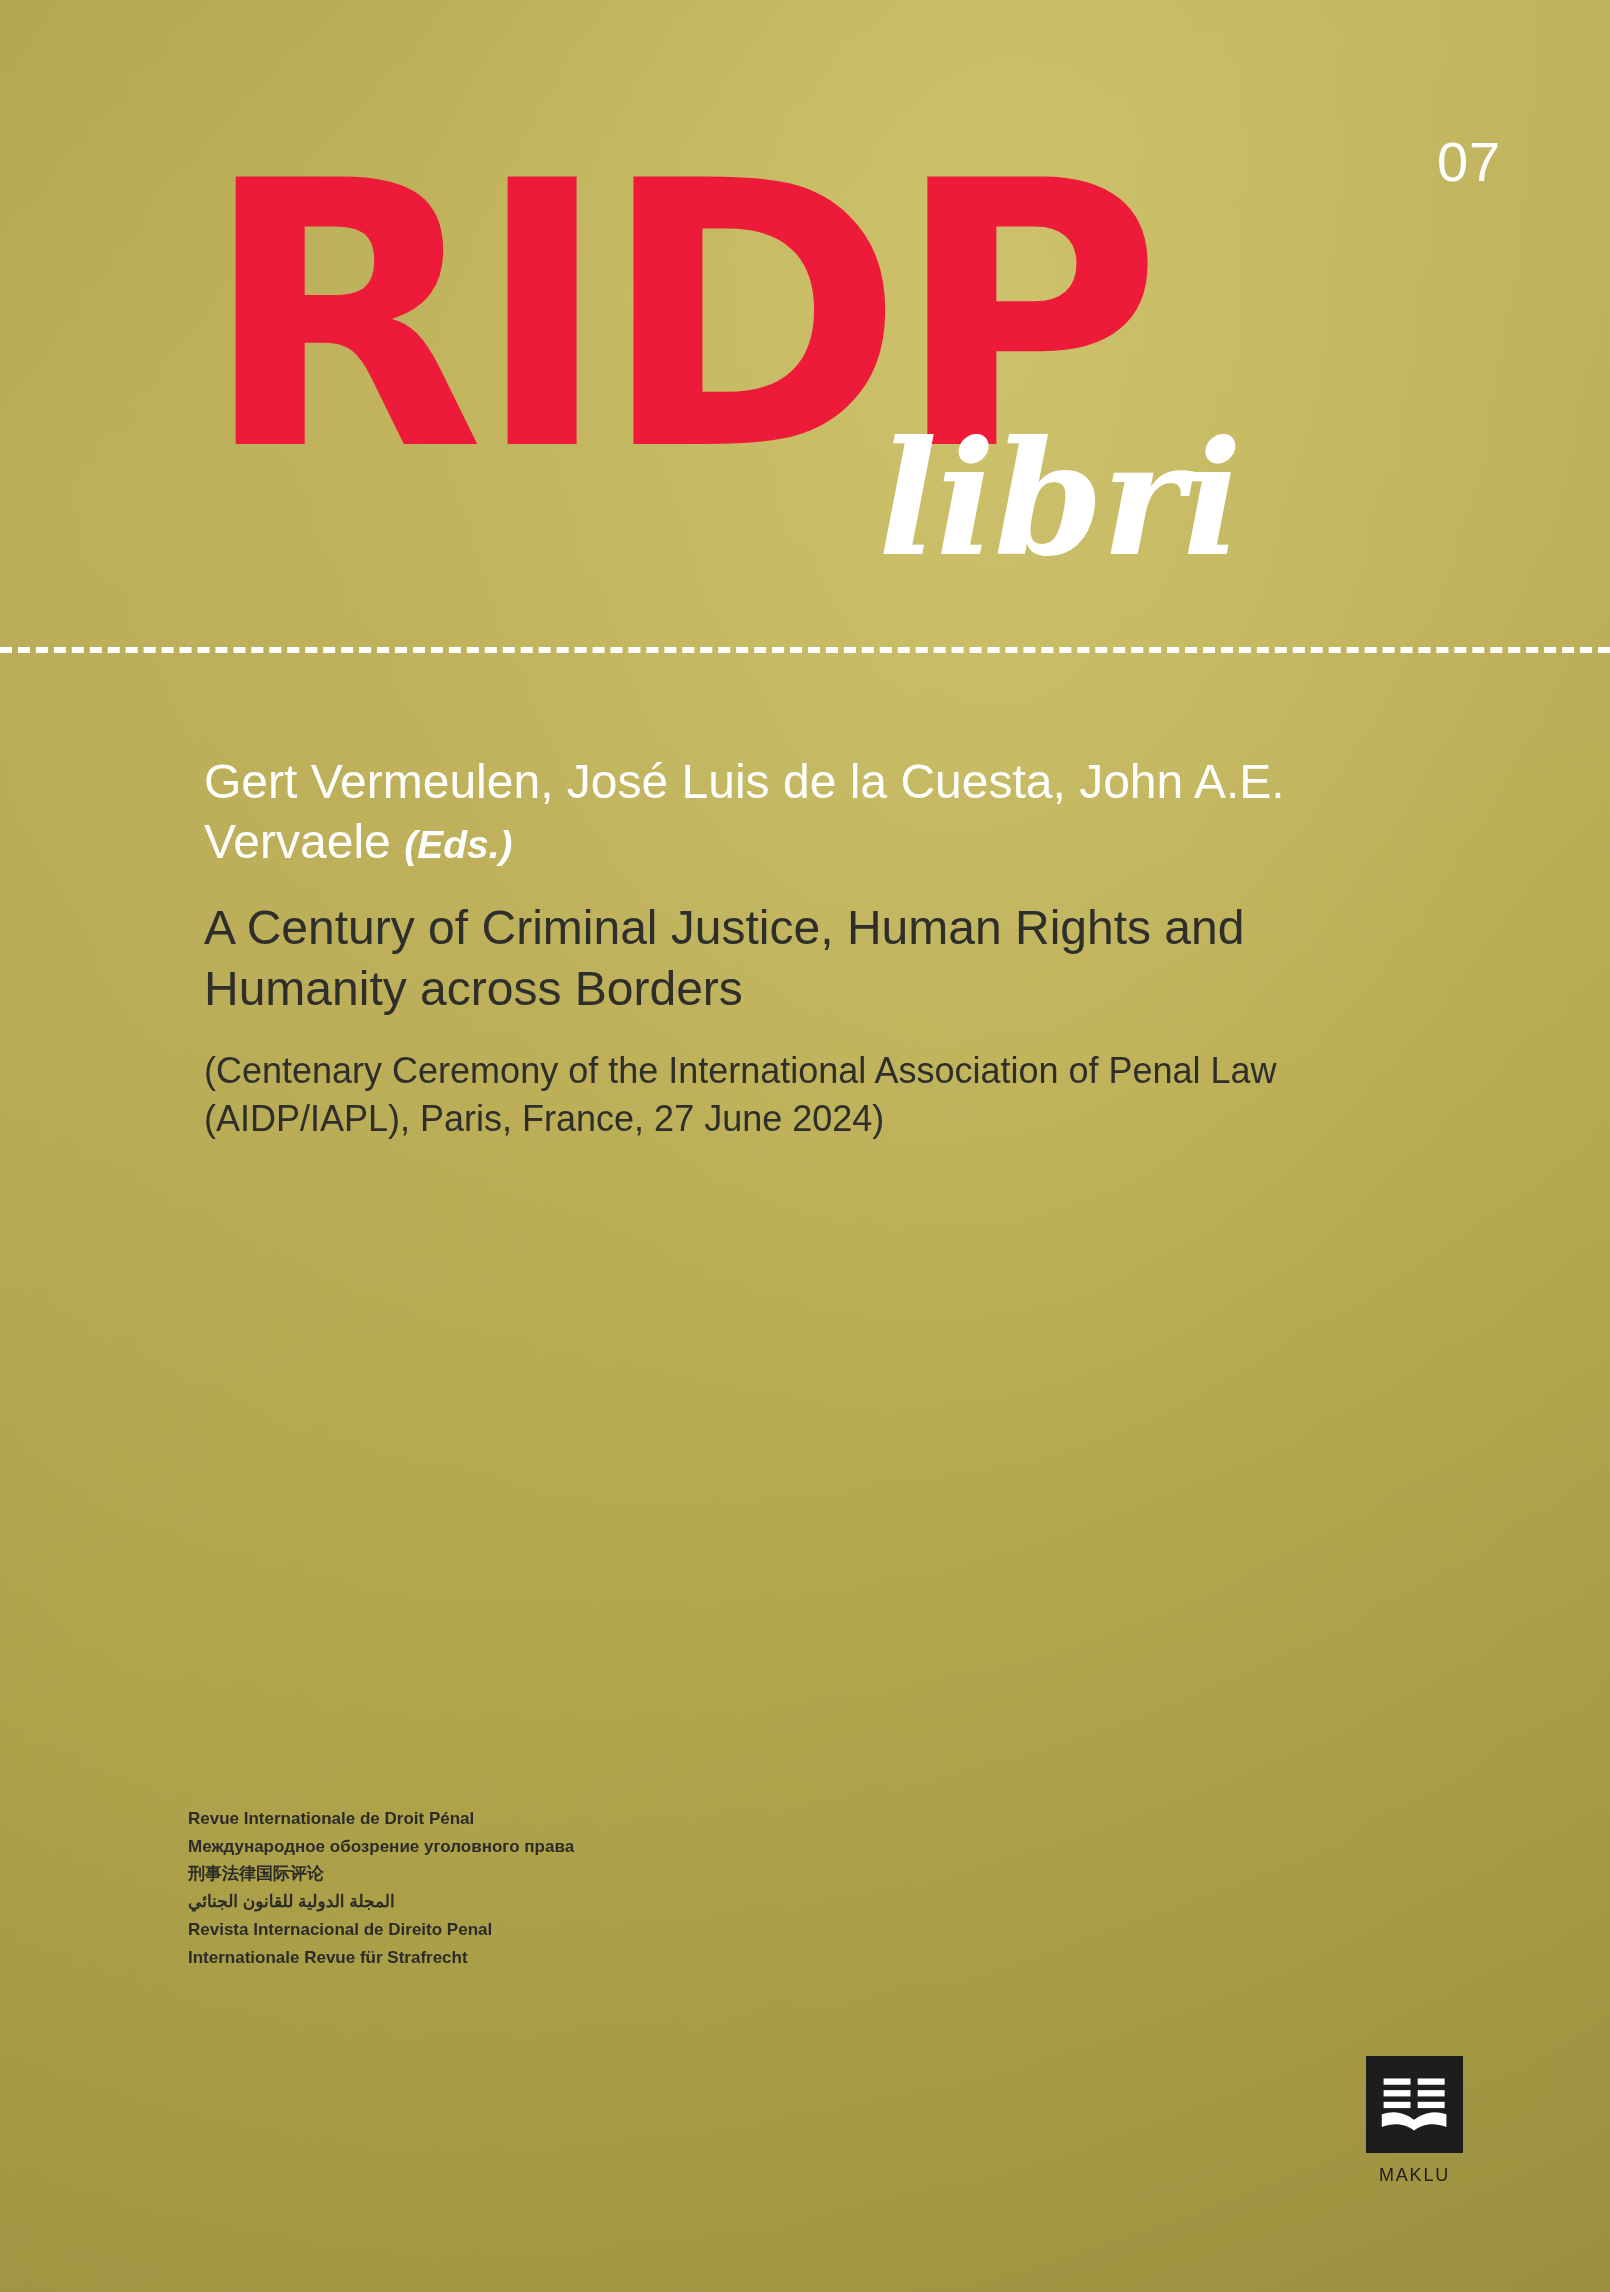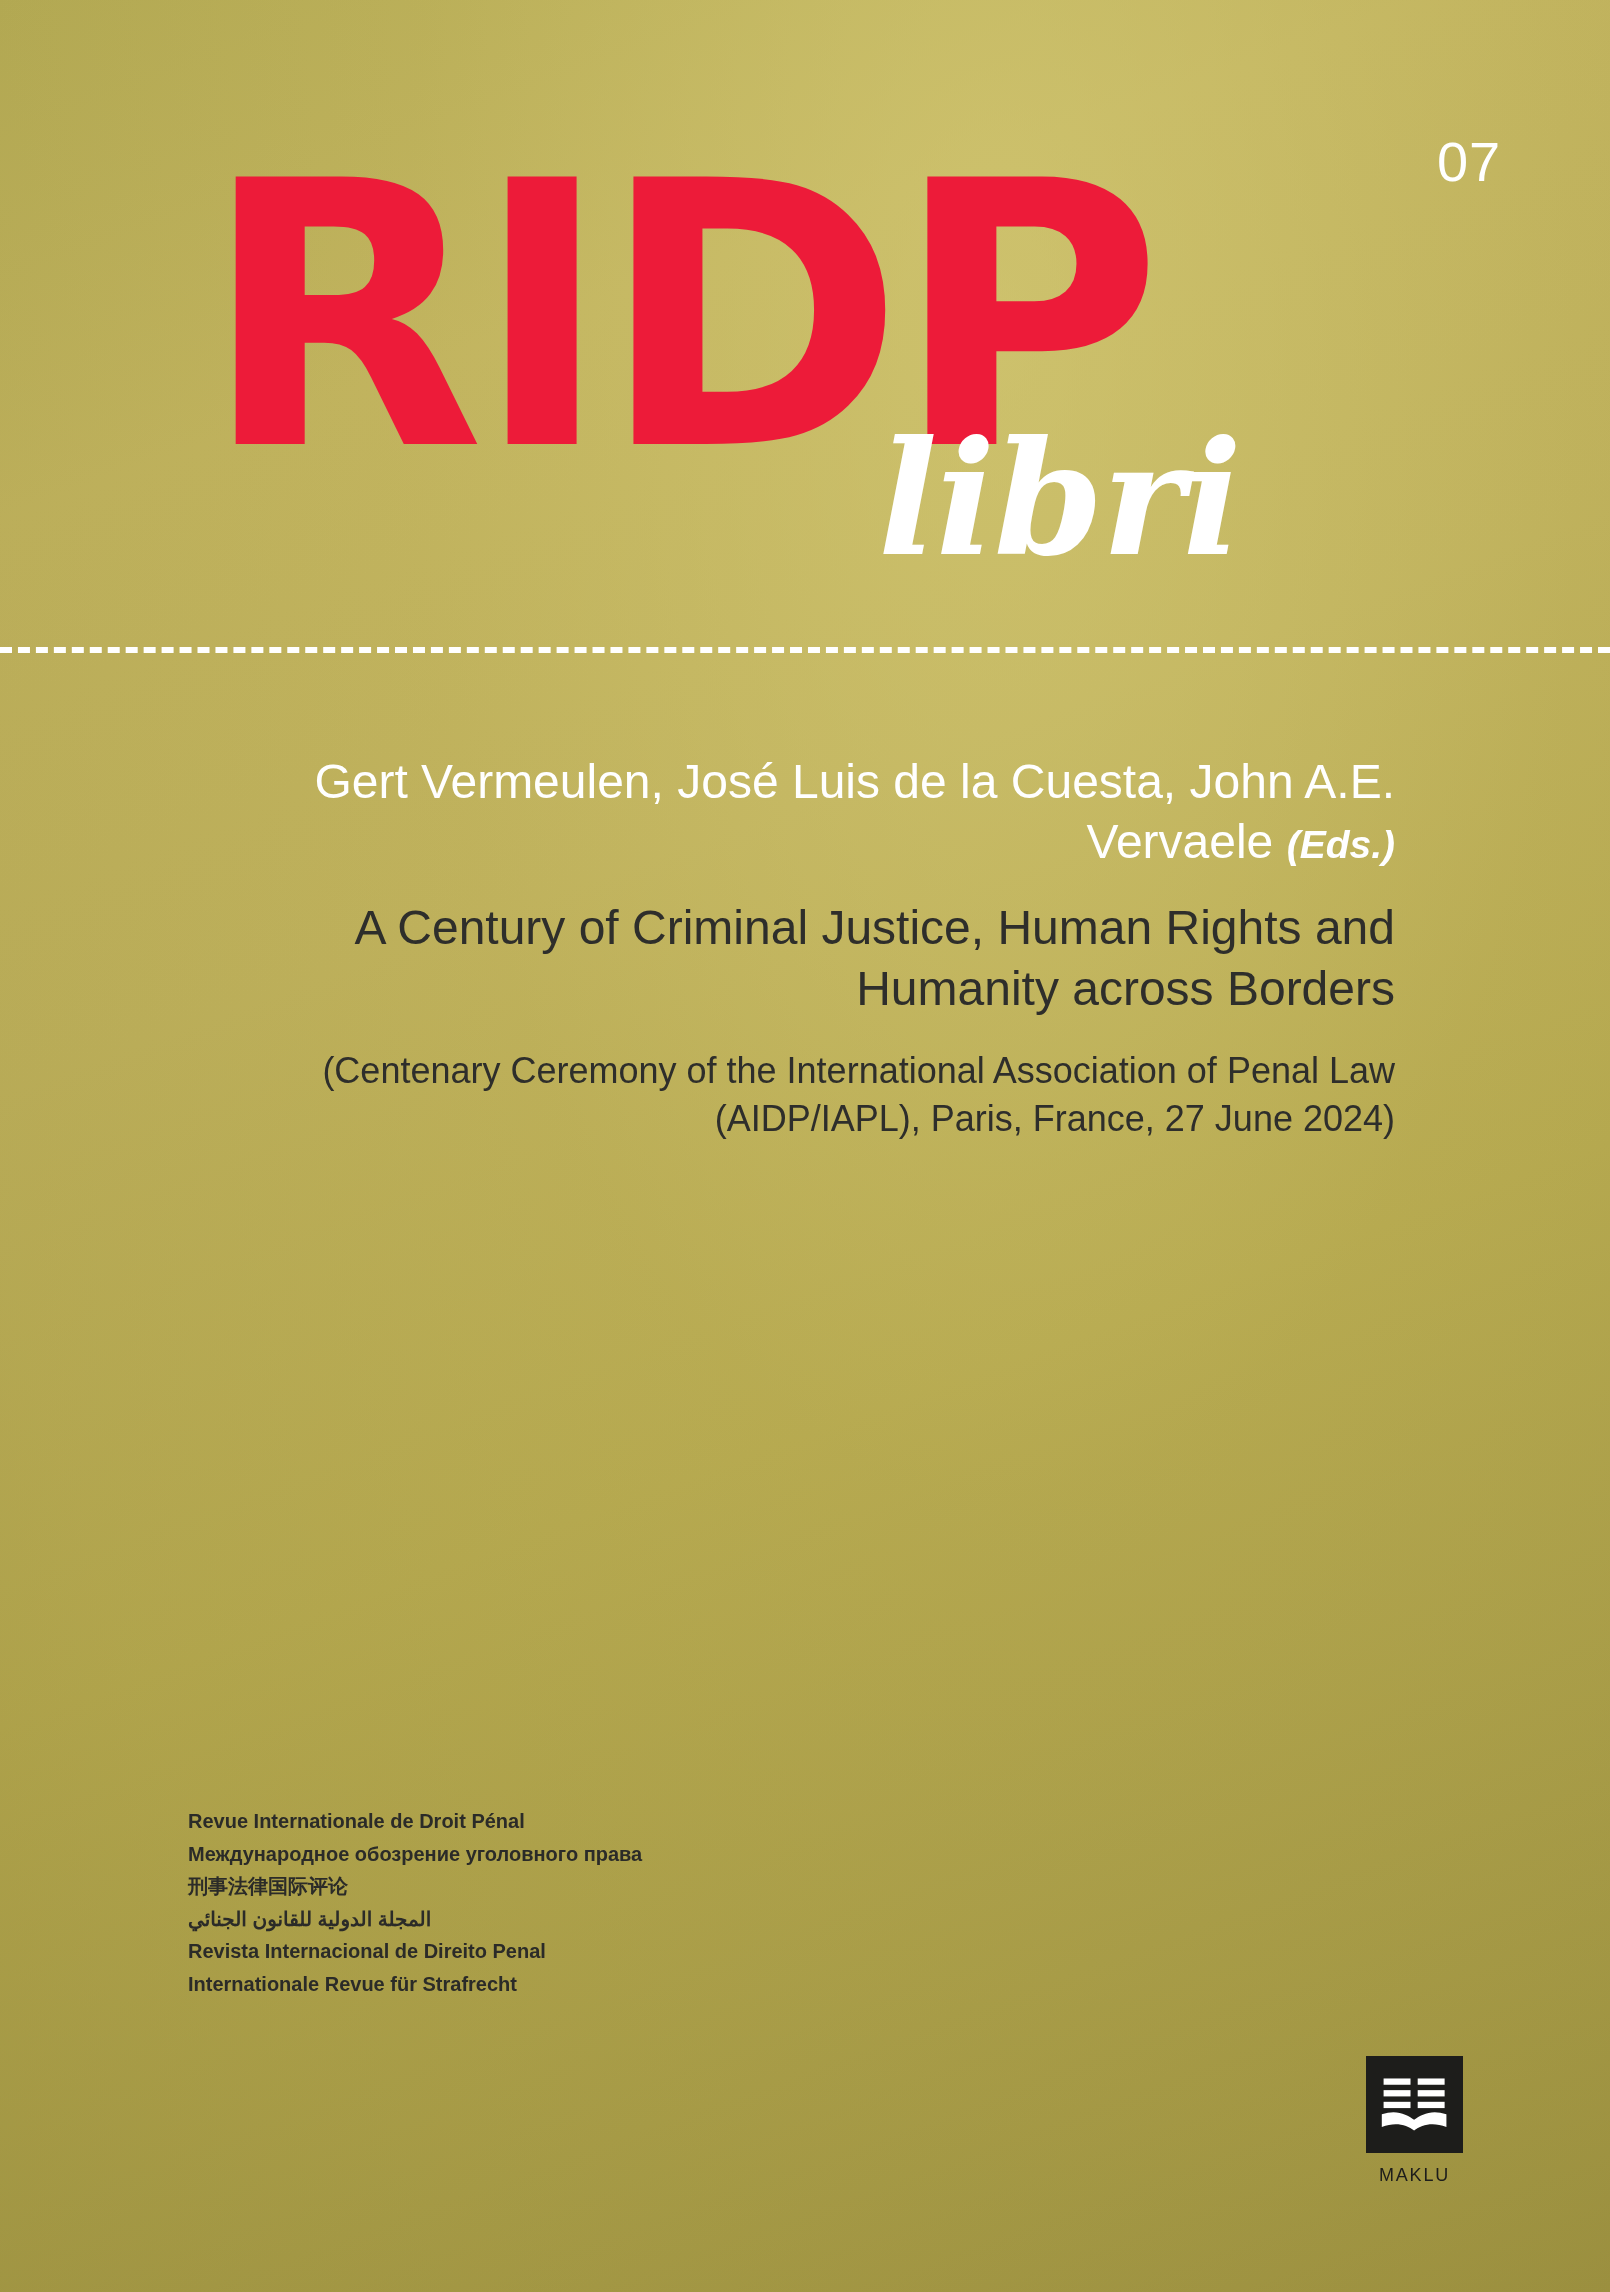--- a/index.html
+++ b/index.html
@@ -71,21 +71,20 @@
     top: 647px;
     height: 0;
     border-top: 6.3px dashed #ffffff;
   }
   .title-block {
     position: absolute;
     left: 204px;
     top: 752px;
     width: 1191px;
     color: #2f2f2c;
-    text-align: right;
   }
   .editors {
     font-size: 48px;
     line-height: 1.26;
     font-weight: 400;
     color: #ffffff;
     margin: 0 0 25px 0;
   }
   .editors .eds {
     font-style: italic;
@@ -105,21 +104,21 @@
     font-weight: 400;
     color: #2e2e2b;
     margin: 0;
   }
   .languages {
     position: absolute;
     left: 188px;
     top: 1805px;
     width: 681px;
     color: #2b2b28;
-    font-size: 20px;
+    font-size: 17px;
     line-height: 1.63;
     font-weight: 600;
   }
   .languages div {
     white-space: nowrap;
   }
   .lang-ar {
     direction: rtl;
     text-align: left;
   }

